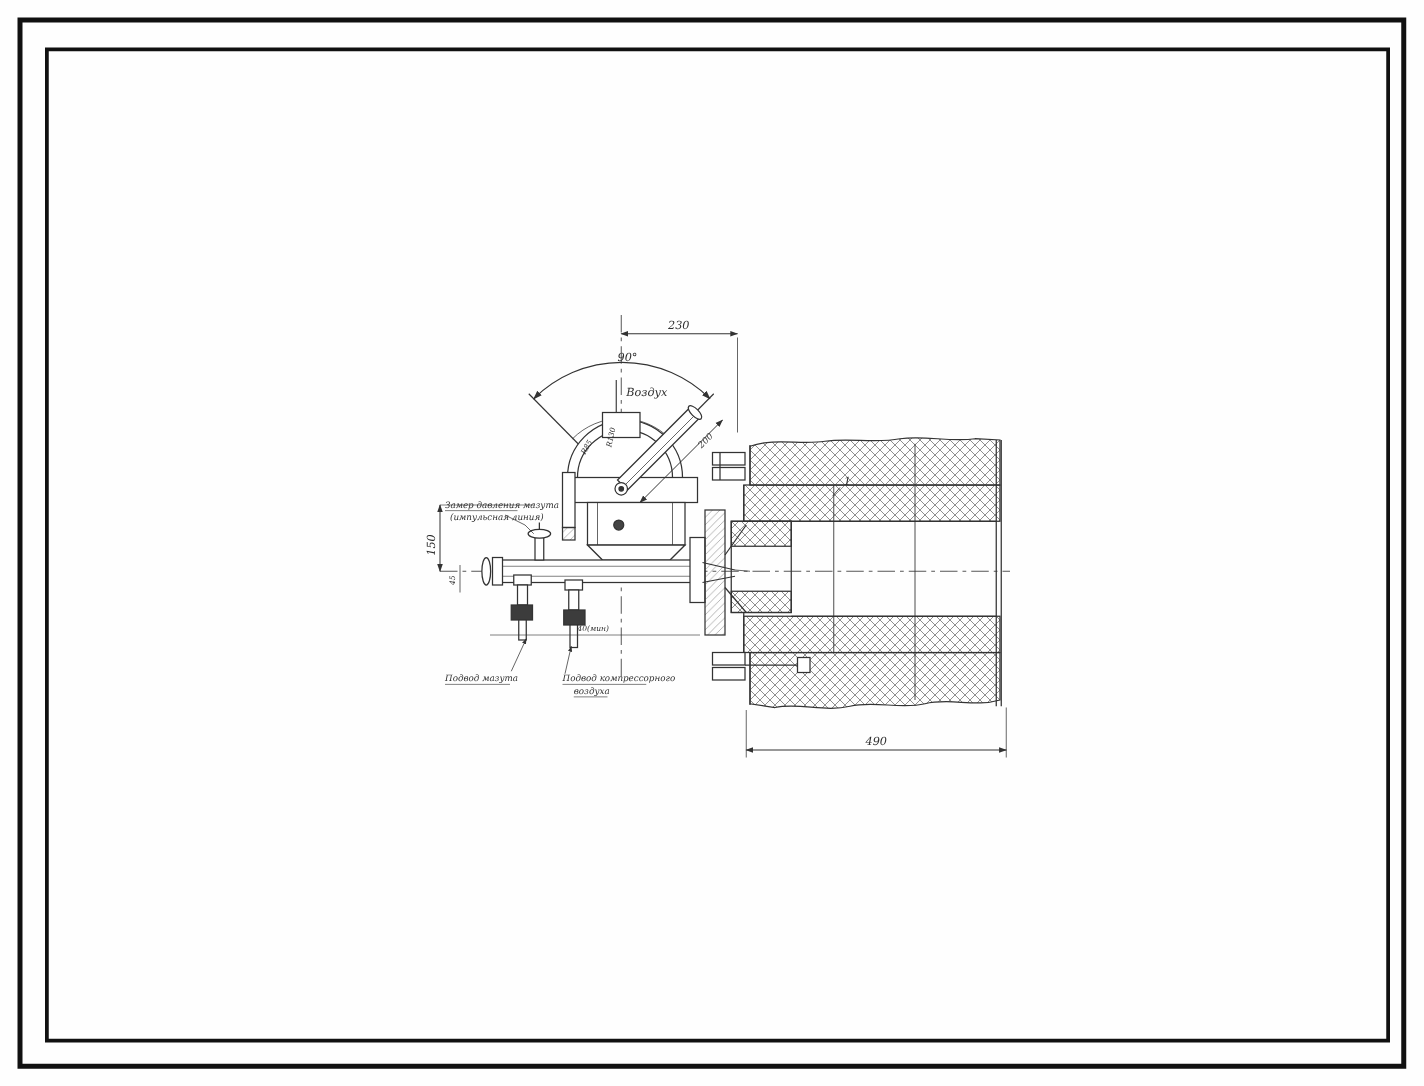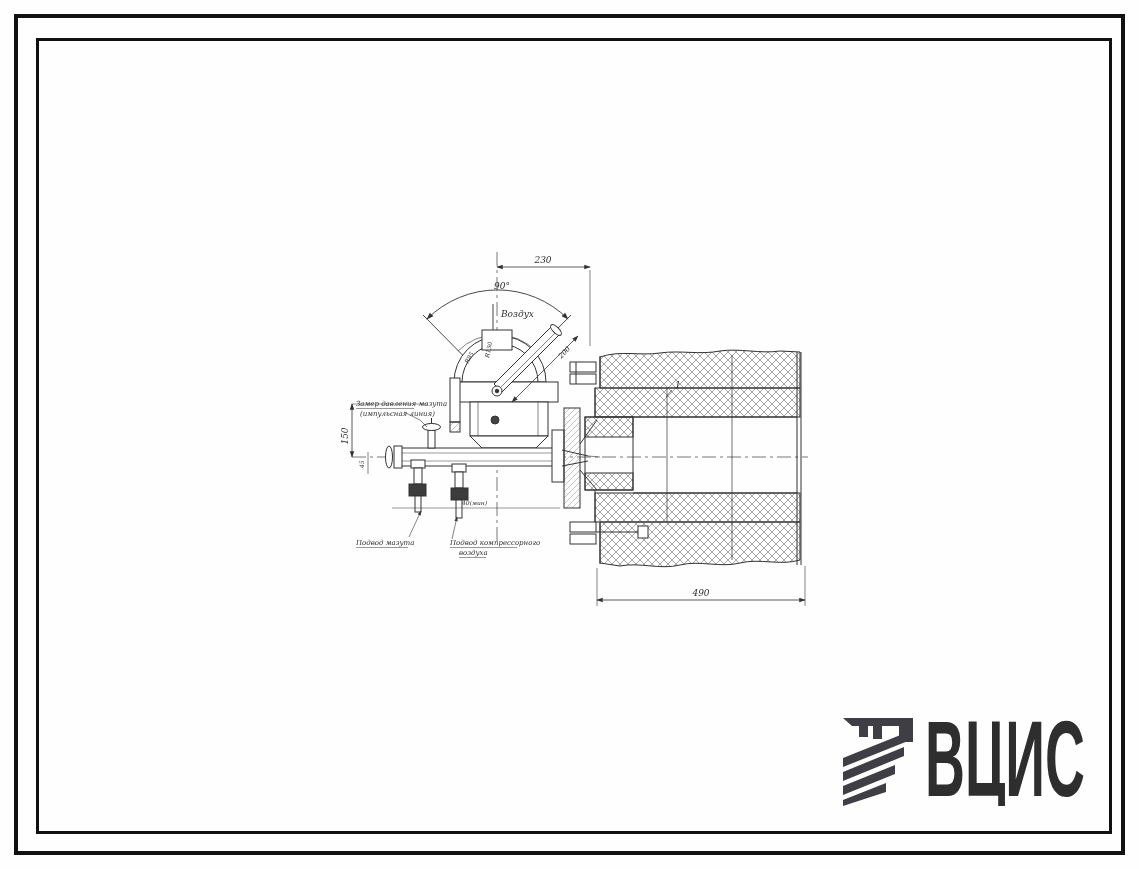--- a/index.html
+++ b/index.html
@@ -190,28 +190,13 @@
     <line x1="459" y1="557.5" x2="486" y2="557.5" stroke="#333" stroke-width="0.5"></line>
 
     <g stroke="#333" stroke-width="0.8">
       <line x1="597" y1="600" x2="805" y2="600" marker-start="url(#ar)" marker-end="url(#ar)"></line>
       <line x1="597" y1="568" x2="597" y2="606" stroke-width="0.6"></line>
       <line x1="805" y1="566" x2="805" y2="606" stroke-width="0.6"></line>
     </g>
     <text class="dim" x="701" y="596" text-anchor="middle">490</text>
   </svg>
 
-  <div class="logo">
-    <svg width="250" height="92" viewBox="0 0 250 92">
-      <g fill="#3e3e44">
-        <polygon points="0,4 70,4 70,12 9,12"></polygon>
-        <rect x="16" y="12" width="9" height="11"></rect>
-        <rect x="30" y="12" width="9" height="13"></rect>
-        <rect x="56" y="12" width="14" height="16"></rect>
-        <polygon points="0,44 70,16 70,25 0,53"></polygon>
-        <polygon points="0,58 61,33 61,42 0,67"></polygon>
-        <polygon points="0,72 52,51 52,60 0,81"></polygon>
-        <polygon points="0,86 43,69 43,78 0,92"></polygon>
-      </g>
-      <text class="logo-text" x="82" y="82" font-size="108" textLength="160" lengthAdjust="spacingAndGlyphs" fill="#3e3e44">ВЦИС</text>
-    </svg>
-  </div>
 </div>
 
 </body></html>

